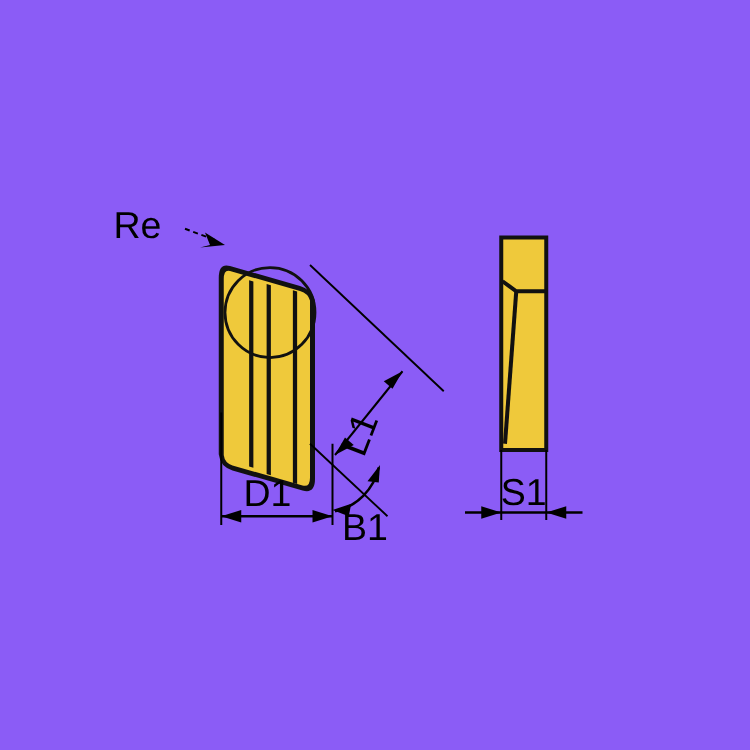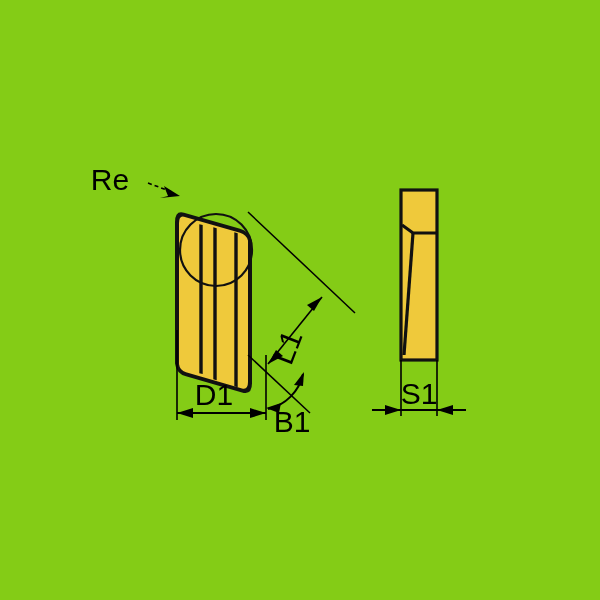--- a/index.html
+++ b/index.html
@@ -8,21 +8,21 @@
     padding: 0;
     background: #ffffff;
   }
   body {
     font-family: "Liberation Sans", sans-serif;
   }
   #canvas-wrap {
     position: relative;
     width: 600px;
     height: 600px;
-    background: #84cc16;
+    background: #8b5cf6;
     overflow: hidden;
   }
   #drawing-svg {
     position: absolute;
     left: 0;
     top: 0;
     width: 600px;
     height: 600px;
     display: block;
   }

